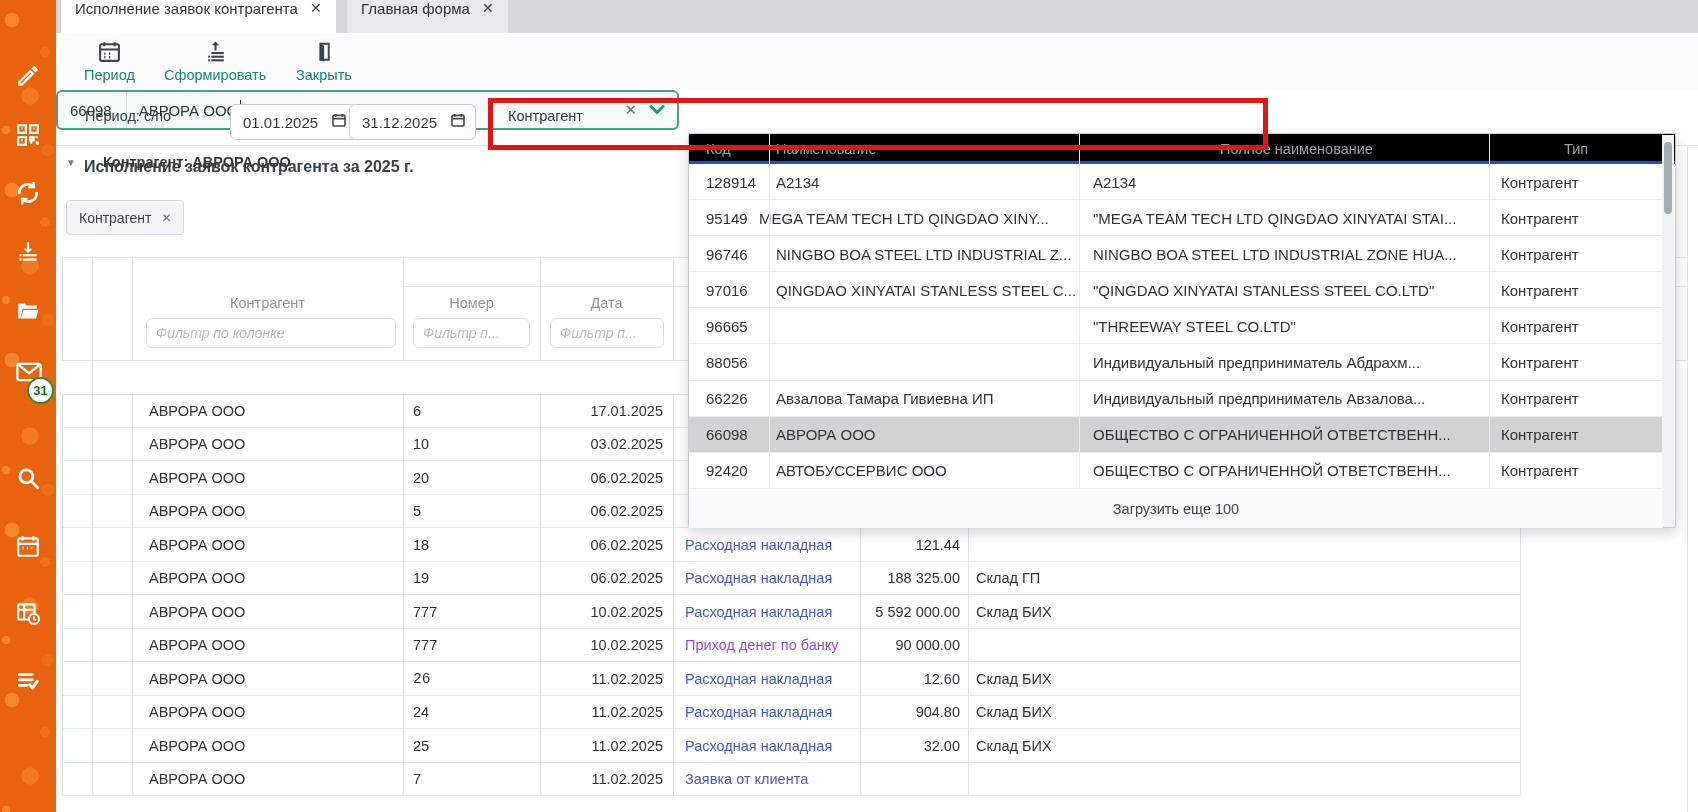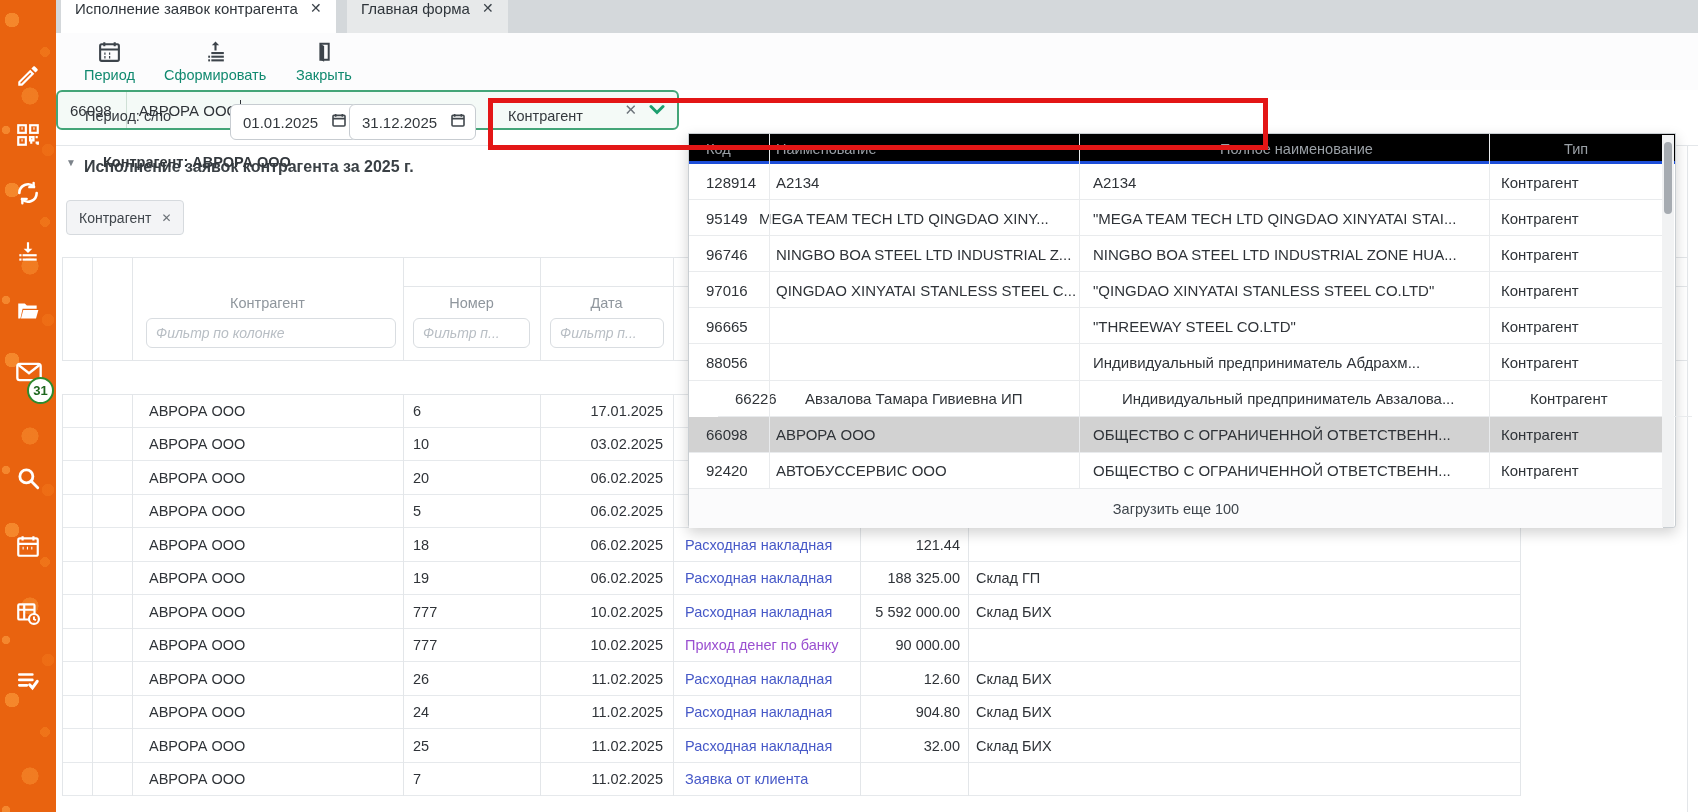--- a/index.html
+++ b/index.html
@@ -349,21 +349,21 @@
         <div class="rcell" style="left: 341px; width: 137px; padding-left: 10px; padding-right: 10px;">777</div>
         <div class="rcell right" style="left: 478px; width: 133px; padding-left: 10px; padding-right: 10px;">10.02.2025</div>
         <div class="rcell" style="left: 611px; width: 187px; padding-left: 12px; padding-right: 12px;">
           <a class="doclink visited">Приход денег по банку</a>
         </div>
         <div class="rcell right" style="left: 798px; width: 108px; padding-left: 8px; padding-right: 8px;">90 000.00</div>
         <div class="rcell" style="left: 906px; width: 546px; padding-left: 8px; padding-right: 8px;"></div>
       </div>
       <div class="rrow" style="top: 517px;">
         <div class="rcell" style="left: 70px; width: 271px; padding-left: 17px; padding-right: 17px;">АВРОРА ООО</div>
-        <div class="rcell" style="left: 341px; width: 137px; padding-left: 10px; padding-right: 10px;">26</div>
+        <div class="rcell" style="left: 341px; width: 137px; padding-left: 10px; padding-right: 10px; font-family: Liberation Mono, monospace;">26</div>
         <div class="rcell right" style="left: 478px; width: 133px; padding-left: 10px; padding-right: 10px;">11.02.2025</div>
         <div class="rcell" style="left: 611px; width: 187px; padding-left: 12px; padding-right: 12px;">
           <a class="doclink">Расходная накладная</a>
         </div>
         <div class="rcell right" style="left: 798px; width: 108px; padding-left: 8px; padding-right: 8px;">12.60</div>
         <div class="rcell" style="left: 906px; width: 546px; padding-left: 8px; padding-right: 8px;">Склад БИХ</div>
       </div>
       <div class="rrow" style="top: 550.5px;">
         <div class="rcell" style="left: 70px; width: 271px; padding-left: 17px; padding-right: 17px;">АВРОРА ООО</div>
         <div class="rcell" style="left: 341px; width: 137px; padding-left: 10px; padding-right: 10px;">24</div>
@@ -457,21 +457,21 @@
       <div class="dd-row" style="top: 174.4px;">
         <div class="dd-cell" style="left: 17px; width: 55px;">96665</div>
         <div class="dd-cell" style="left: 404px; width: 396px;">"THREEWAY STEEL CO.LTD"</div>
         <div class="dd-cell" style="left: 812px; width: 155px;">Контрагент</div>
       </div>
       <div class="dd-row" style="top: 210.5px;">
         <div class="dd-cell" style="left: 17px; width: 55px;">88056</div>
         <div class="dd-cell" style="left: 404px; width: 396px;">Индивидуальный предприниматель Абдрахм...</div>
         <div class="dd-cell" style="left: 812px; width: 155px;">Контрагент</div>
       </div>
-      <div class="dd-row" style="top: 246.6px; margin-left: 29px;">
+      <div class="dd-row" style="top: 246.6px;">
         <div class="dd-cell" style="left: 17px; width: 55px;">66226</div>
         <div class="dd-cell" style="left: 87px; width: 300px;">Авзалова Тамара Гивиевна ИП</div>
         <div class="dd-cell" style="left: 404px; width: 396px;">Индивидуальный предприниматель Авзалова...</div>
         <div class="dd-cell" style="left: 812px; width: 155px;">Контрагент</div>
       </div>
       <div class="dd-row sel" style="top: 282.7px;">
         <div class="dd-cell" style="left: 17px; width: 55px;">66098</div>
         <div class="dd-cell" style="left: 87px; width: 300px;">АВРОРА ООО</div>
         <div class="dd-cell" style="left: 404px; width: 396px;">ОБЩЕСТВО С ОГРАНИЧЕННОЙ ОТВЕТСТВЕНН...</div>
         <div class="dd-cell" style="left: 812px; width: 155px;">Контрагент</div>

